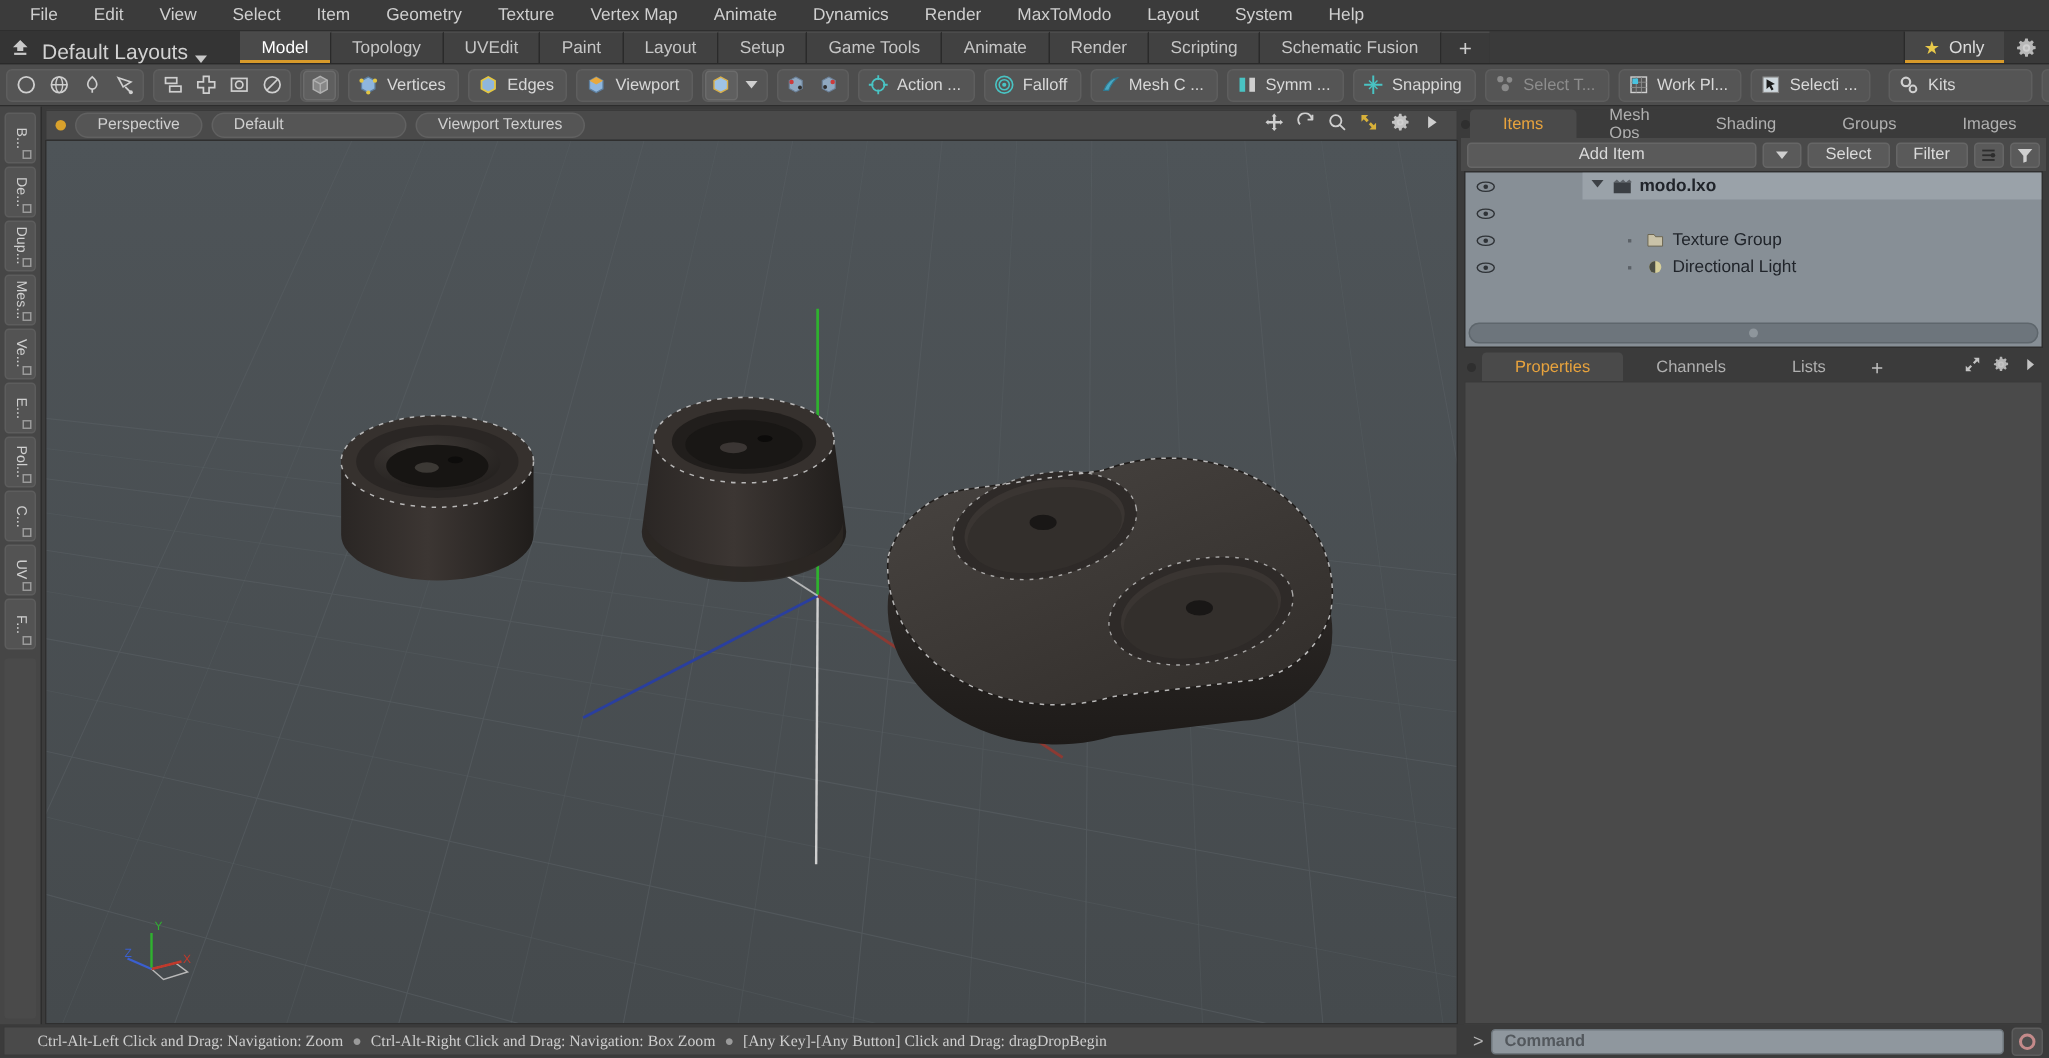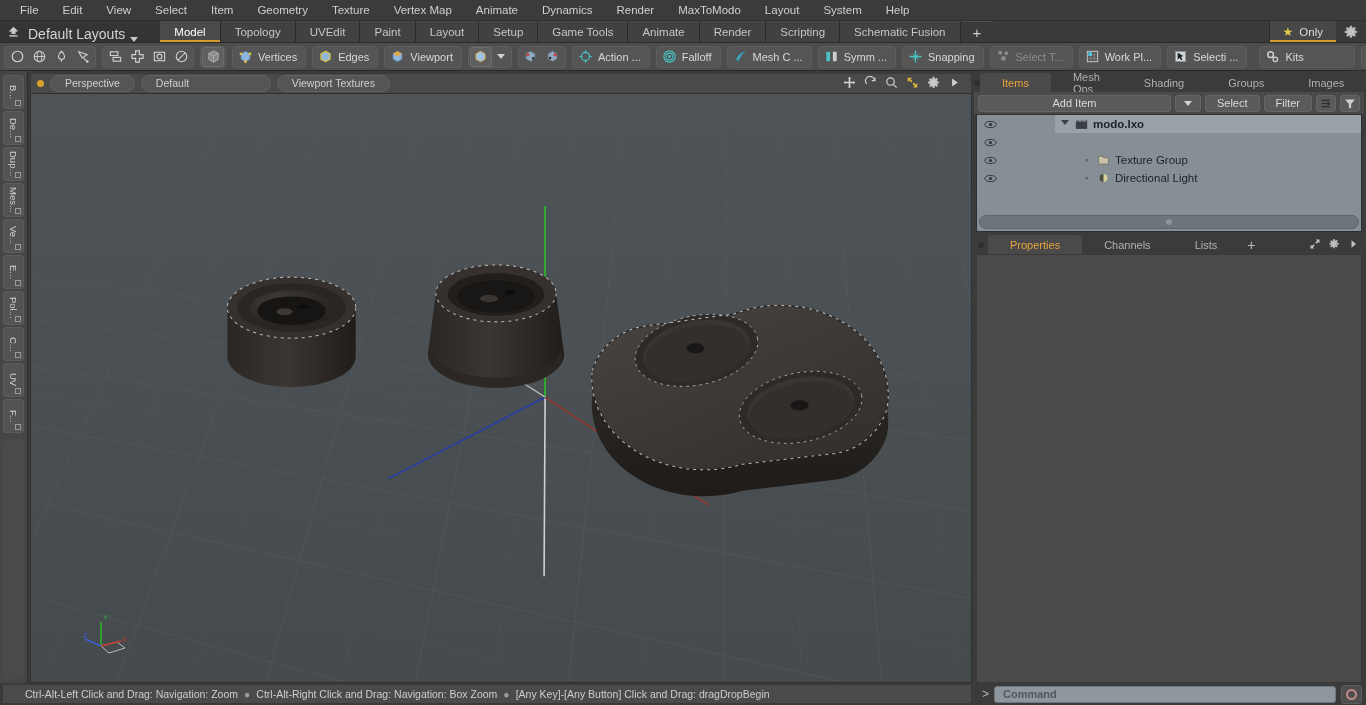--- a/index.html
+++ b/index.html
@@ -149,21 +149,21 @@
   .hscroll i{ position:absolute; left:50%; top:50%; transform:translate(-50%,-50%);
     width:6px; height:6px; border-radius:50%; background:#8e969c;}
 
   .propsrow{ height:19px; flex:0 0 19px; display:flex; align-items:stretch; margin-top:3px;}
   .propsbody{ flex:1; background:#4a4a4a; border:1px solid #3a3a3a; margin:0 2px;}
 
   
   .statusbar{ height:22px; flex:0 0 22px; background:#3b3b3b; display:flex; align-items:stretch;}
   .status-left{ flex:1; background:#4a4a4a; border:1px solid #3a3a3a; margin:1px 2px;
     display:flex; align-items:center; padding-left:22px; font-size:10.5px; color:#cdcdcd;
-    white-space:nowrap; overflow:hidden;}
+    white-space:nowrap; overflow:hidden;font-family:Liberation Serif, serif;}
   .status-left .bull{ color:#9a9a9a; padding:0 6px;}
   .status-right{ width:392px; flex:0 0 392px; display:flex; align-items:center; gap:5px;
     padding:0 4px 0 8px;}
   .prompt{ font-size:12px; color:#b6b6b6;}
   .cmdinput{ flex:1; height:17px; background:#8f979e; border:1px solid #6e767c; border-radius:3px;
     display:flex; align-items:center; padding-left:8px; font-size:11px; color:#53585d;font-weight:bold;}
   .cmdbtn{ width:21px; height:19px; background:#4e4e4e; border:1px solid #5c5c5c; border-radius:3px;
     display:flex; align-items:center; justify-content:center;}
   .cmdbtn i{ width:11px; height:11px; border-radius:50%; border:2px solid #c48a8a; display:block;}
 </style>

